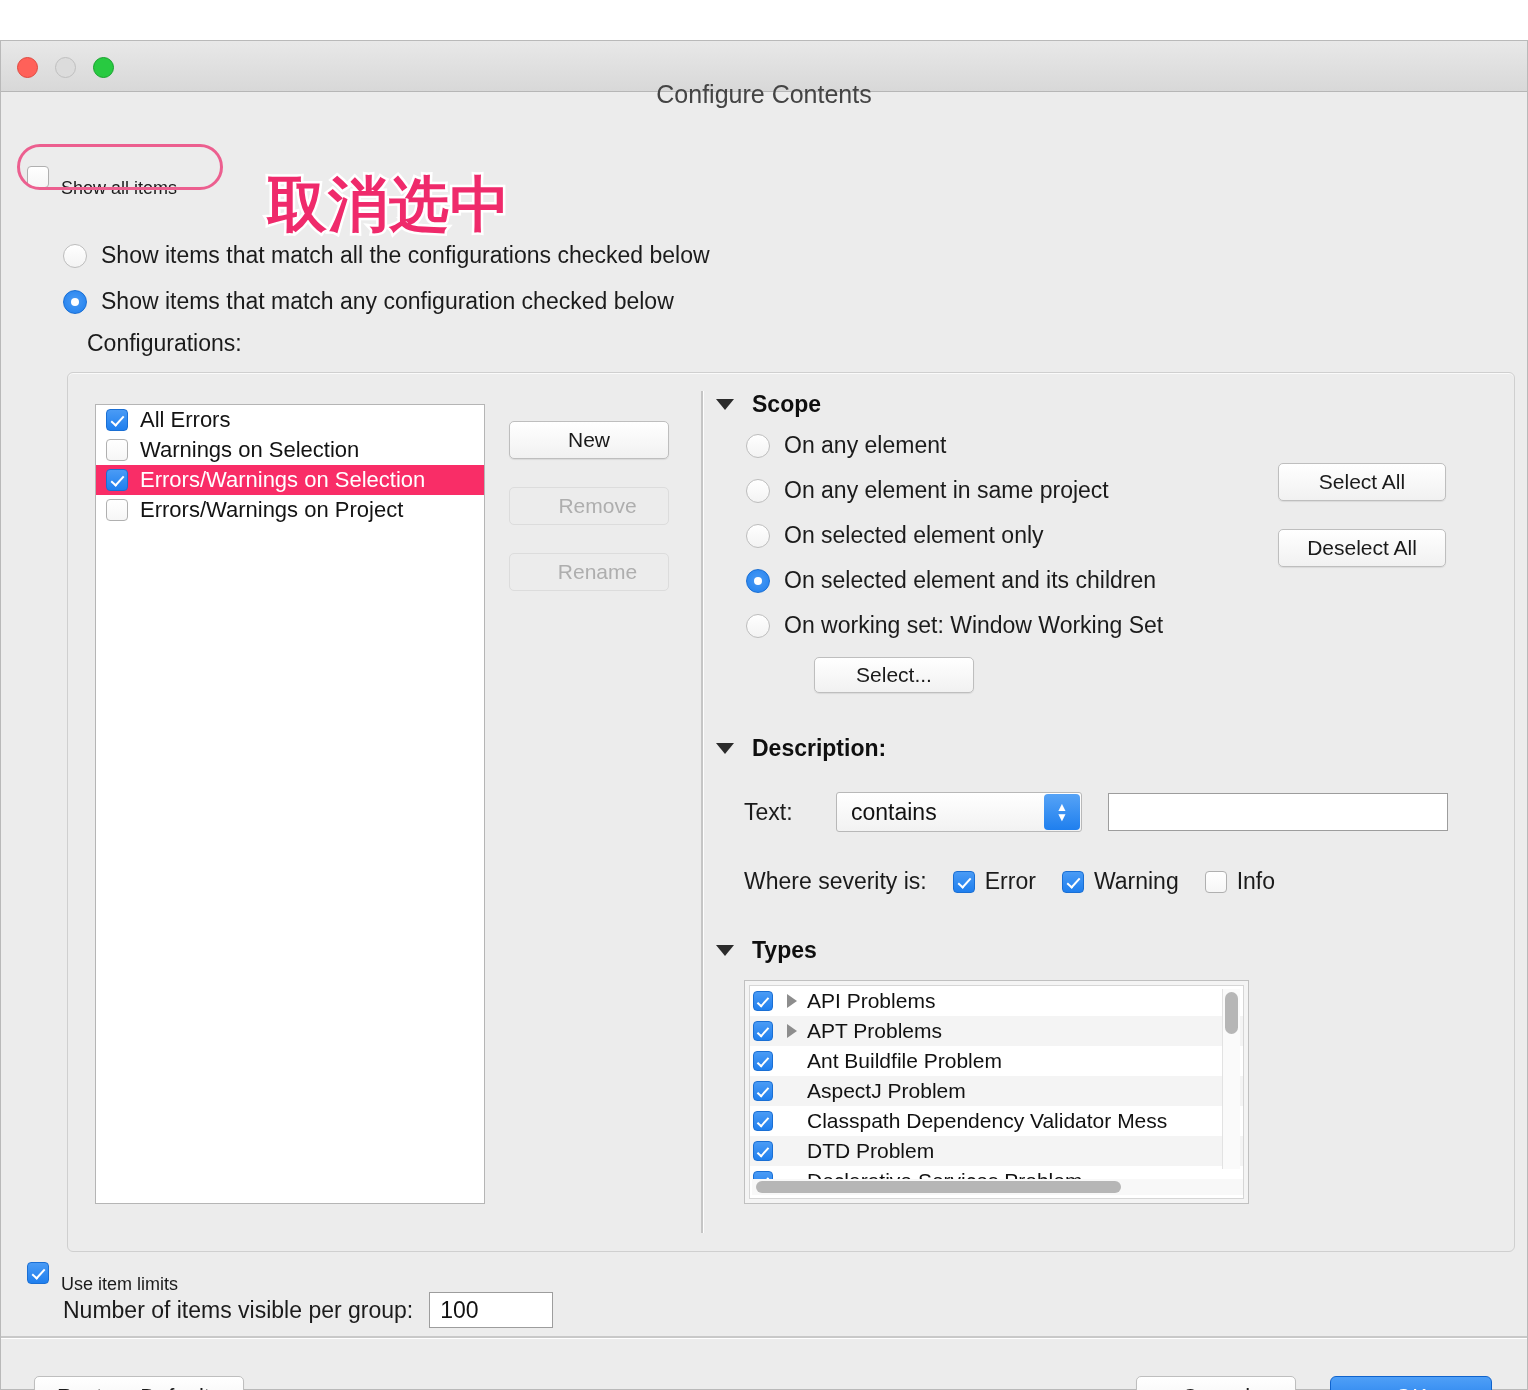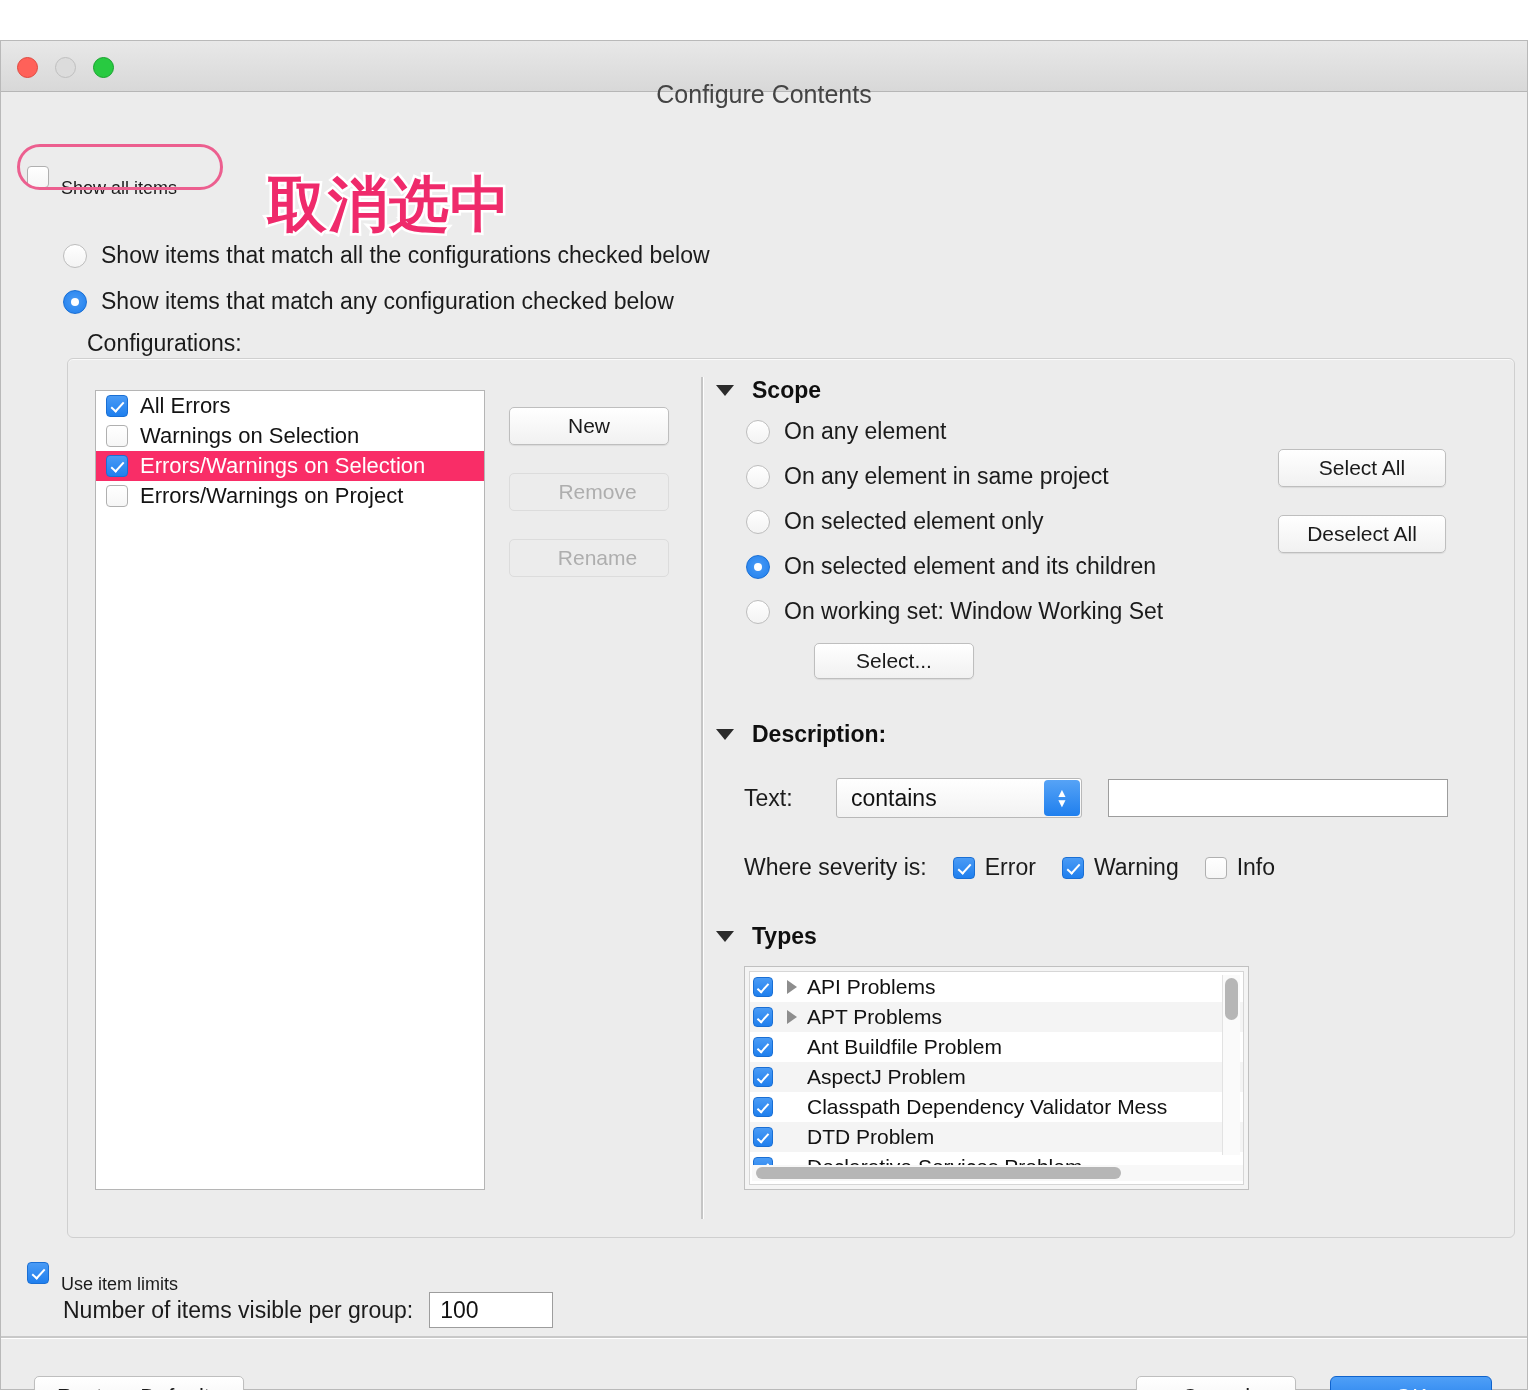--- a/index.html
+++ b/index.html
@@ -116,21 +116,21 @@
   .radio-label { font-size: 23px; color: #1b1b1b; }
 
   .label-configurations {
     position: absolute; left: 86px; top: 238px;
     font-size: 23px; color: #1b1b1b;
   }
 
   
   .group-panel {
     position: absolute;
-    left: 66px; top: 266px;
+    left: 66px; top: 280px;
     width: 1448px; height: 880px;
     background: #ececec;
     border: 1px solid #cfcfcf;
     border-radius: 6px;
     box-sizing: border-box;
     box-shadow: inset 0 1px 0 #fafafa;
   }
   .vsep {
     position: absolute;
     left: 633px; top: 18px;

